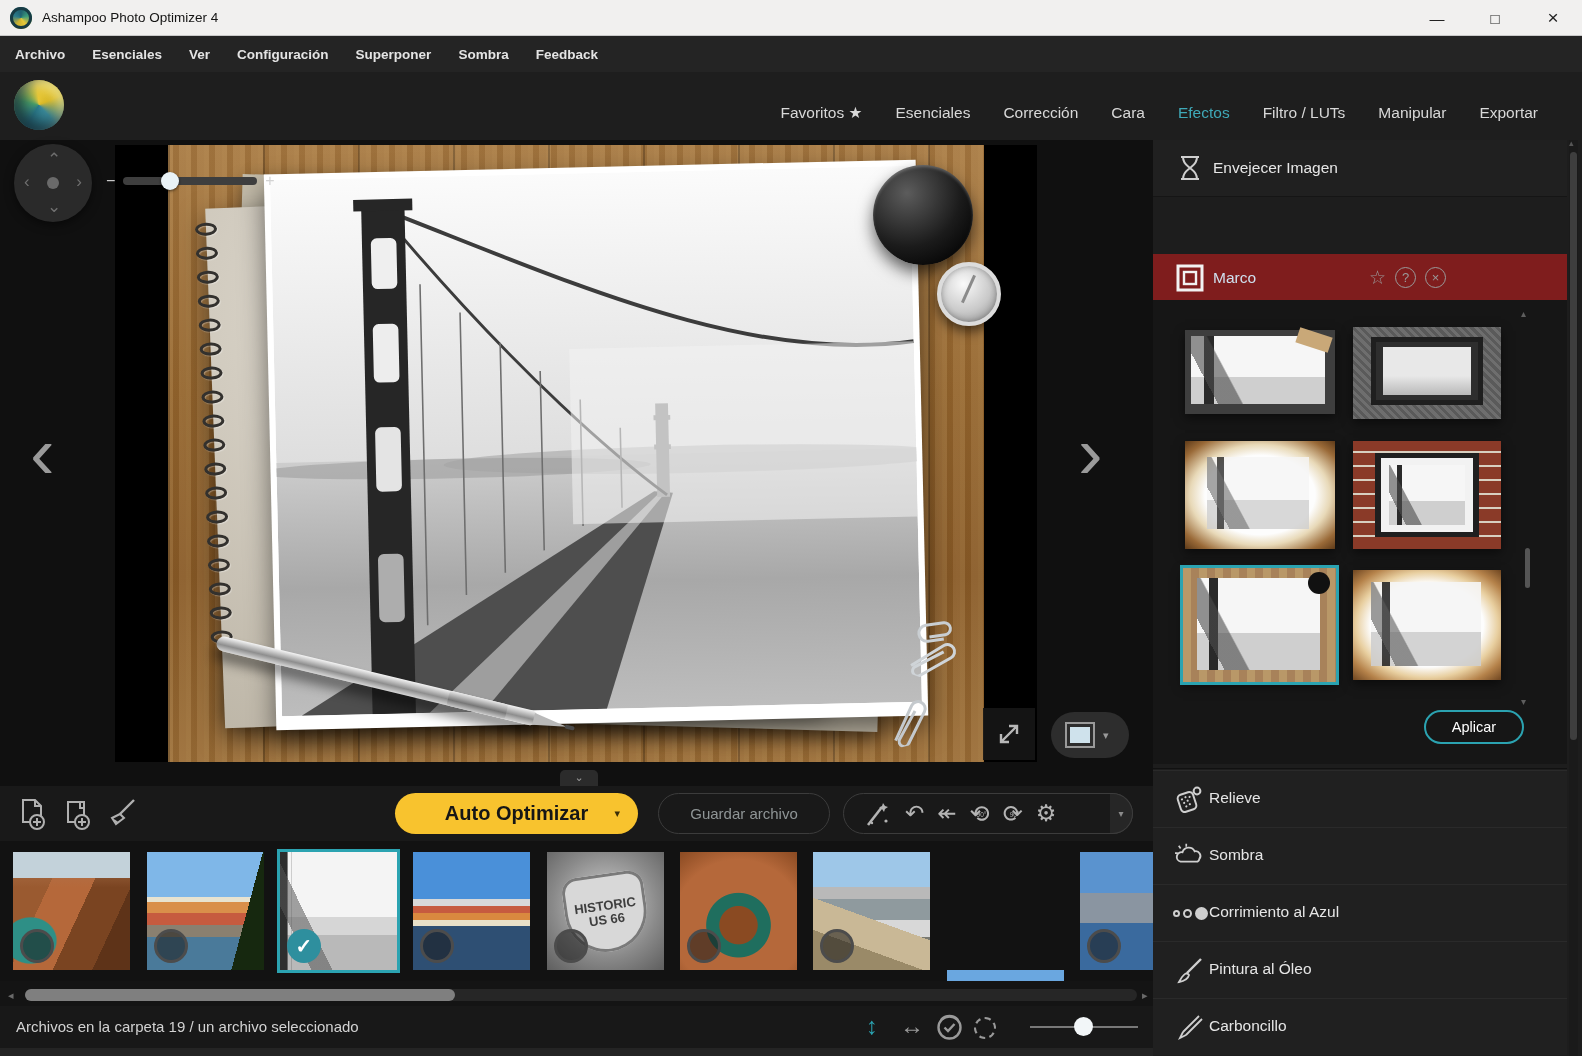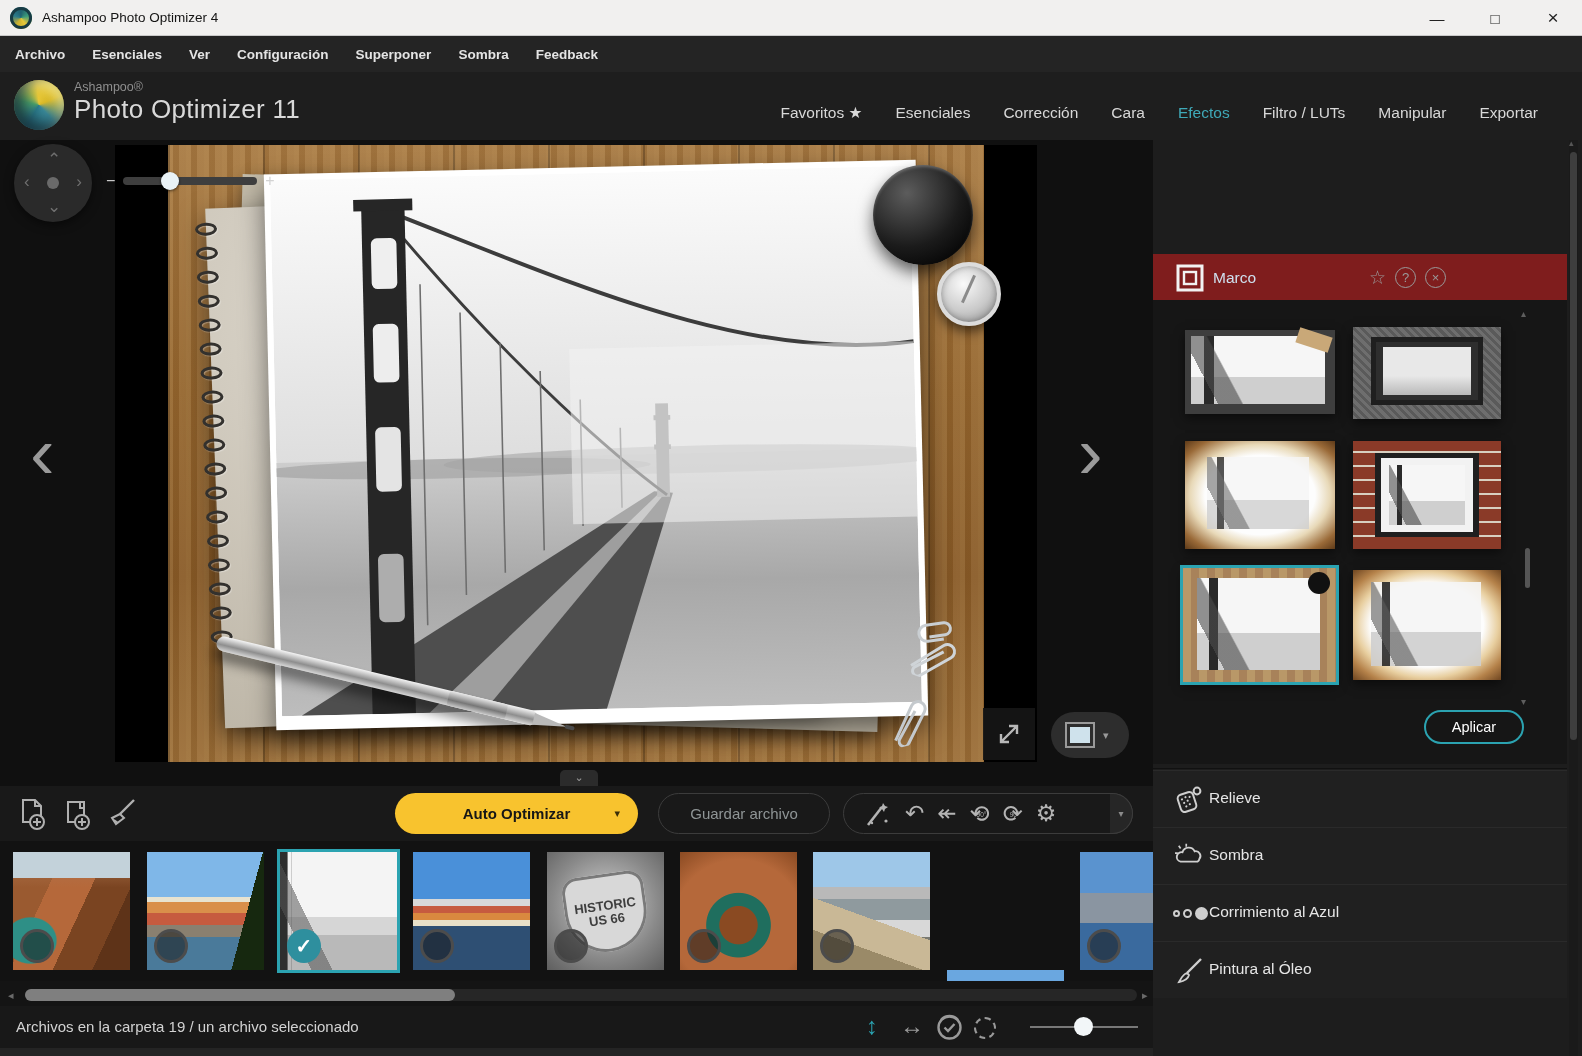--- a/index.html
+++ b/index.html
@@ -97,21 +97,21 @@
   .pp-icon { width:30px; height:26px; border:2px solid #9a9a9a; background:#cfe2ec; box-shadow:inset 0 0 0 3px #2d2d2d; }
   .pp-caret { color:#9a9a9a; font-size:11px; }
   .collapsetab { position:absolute; left:560px; top:630px; width:38px; height:16px; background:#2b2b2b;
                  border-radius:5px 5px 0 0; text-align:center; color:#9a9a9a; font-size:11px; line-height:14px; }
 
   
   .toolbar { position:absolute; left:0; top:786px; width:1153px; height:55px; background:#191919; }
   .tb-ic { position:absolute; top:10px; }
   .btn-auto { position:absolute; left:395px; top:7px; width:243px; height:41px; border-radius:21px;
               background:#f8c32e; display:flex; align-items:center; justify-content:center; }
-  .btn-auto .lbl { color:#161616; font-size:15px; font-weight:700; }
+  .btn-auto .lbl { color:#161616; font-size:20px; font-weight:700; }
   .btn-auto .caret { position:absolute; right:18px; color:#3a2e08; font-size:11px; }
   .btn-save { position:absolute; left:658px; top:7px; width:172px; height:41px; border-radius:21px;
               border:1px solid #3c3c3c; display:flex; align-items:center; justify-content:center; }
   .btn-save .lbl { color:#8f9596; font-size:15px; }
   .icongroup { position:absolute; left:843px; top:7px; width:290px; height:41px; border-radius:21px;
                border:1px solid #3c3c3c; display:flex; align-items:center; padding:0 26px 0 18px; gap:13px; overflow:hidden; }
   .icongroup .g { color:#b4b4b4; font-size:23px; line-height:1; }
   .rot { position:relative; color:#b4b4b4; font-size:24px; }
   .rot small { position:absolute; left:7px; top:11px; font-size:6.5px; color:#b4b4b4; }
   .ig-caret { position:absolute; left:1110px; top:7px; width:23px; height:41px; background:#262626;
@@ -237,24 +237,20 @@
     <span class="menuitem">Esenciales</span>
     <span class="menuitem">Ver</span>
     <span class="menuitem">Configuración</span>
     <span class="menuitem">Superponer</span>
     <span class="menuitem">Sombra</span>
     <span class="menuitem">Feedback</span>
   </div>
 
   <div class="header">
     <div class="biglogo"></div>
-    <div class="brand">
-      <div class="small">Ashampoo®</div>
-      <div class="big">Photo Optimizer 11</div>
-    </div>
     <div class="nav">
       <span class="tab">Favoritos ★</span>
       <span class="tab">Esenciales</span>
       <span class="tab">Corrección</span>
       <span class="tab">Cara</span>
       <span class="tab active">Efectos</span>
       <span class="tab">Filtro / LUTs</span>
       <span class="tab">Manipular</span>
       <span class="tab">Exportar</span>
     </div>
@@ -468,20 +464,28 @@
       <path d="M5 6 A 11 11 0 0 1 22 6" stroke="#9a9a9a" stroke-width="2.4" fill="none"></path>
     </svg>
     <div class="dashcircle" style="left:974px;"></div>
     <div class="st-slider">
       <div class="st-thumb"></div>
     </div>
   </div>
   <div class="bottomstrip"></div>
 
   <div class="sidebar">
+    <div class="srow" style="top:0;">
+      <span class="icon">
+        <svg width="26" height="28" viewBox="0 0 26 28">
+            <path d="M4 3 H22 M4 25 H22 M6 3 C6 10 11 12 13 14 C15 16 20 18 20 25 M20 3 C20 10 15 12 13 14 C11 16 6 18 6 25" stroke="#cfcfcf" stroke-width="2" fill="none"></path>
+          </svg>
+      </span>
+      <span class="lbl">Envejecer Imagen</span>
+    </div>
     <div class="srow marco" style="top:114px;">
       <span class="icon">
         <svg width="30" height="30" viewBox="0 0 30 30">
             <rect x="3" y="3" width="24" height="24" stroke="#f2f2f2" stroke-width="3" fill="none"></rect>
             <rect x="9" y="9" width="12" height="12" stroke="#f2f2f2" stroke-width="2.4" fill="none"></rect>
           </svg>
       </span>
       <span class="lbl">Marco</span>
       <div class="marco-actions">
         <span class="ma">☆</span>
@@ -566,20 +570,28 @@
     </div>
     <div class="srow2" style="top:801px;">
       <span class="icon">
         <svg width="30" height="30" viewBox="0 0 30 30">
             <path d="M26 3 L12 17" stroke="#cfcfcf" stroke-width="2.4"></path>
             <path d="M12 17 C8 18 7 21 4 26 C10 25 13 23 14 19 Z" stroke="#cfcfcf" stroke-width="1.8" fill="none"></path>
           </svg>
       </span>
       <span class="lbl">Pintura al Óleo</span>
     </div>
+    <div class="srow2" style="top:858px;">
+      <span class="icon">
+        <svg width="30" height="30" viewBox="0 0 30 30">
+            <path d="M24 3 L8 19 M27 6 L11 22 M8 19 L5 25 L11 22" stroke="#cfcfcf" stroke-width="1.8" fill="none"></path>
+          </svg>
+      </span>
+      <span class="lbl">Carboncillo</span>
+    </div>
 
     <div class="mainsb">
       <span class="up">▴</span>
       <div class="thumbv"></div>
     </div>
   </div>
 
 </div>
 
 </body></html>

